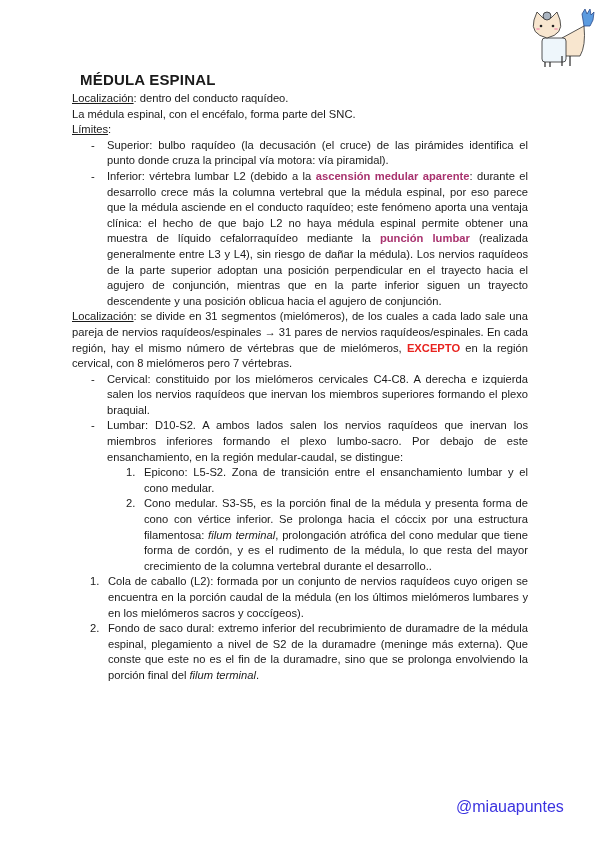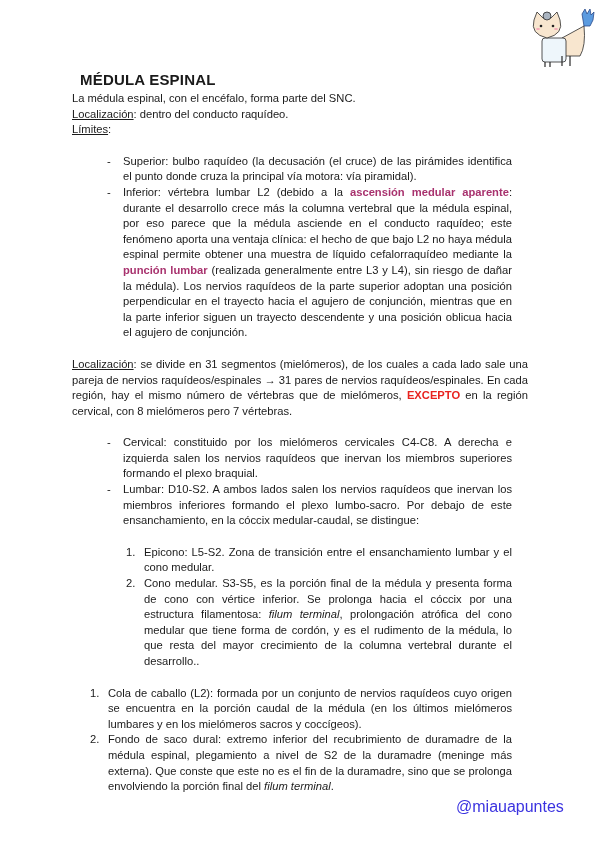--- a/index.html
+++ b/index.html
@@ -6,21 +6,21 @@
   body { width:600px; height:848px; position:relative; overflow:hidden;
          font-family:"Liberation Sans", sans-serif; color:#1a1a1a; }
   .page { position:absolute; left:72px; top:70px; width:456px; font-size:11.2px; line-height:15.6px; }
   .title { font-weight:bold; font-size:15px; line-height:19px; margin:0 0 2px 8px; letter-spacing:0.2px; }
   p { margin:0; }
   .j { text-align:justify; }
   .u { text-decoration:underline; }
   .hl { color:#a8326e; font-weight:bold; }
   .red { color:#e8231f; font-weight:bold; }
   .it { font-style:italic; }
-  ul, ol { margin:16px; padding:0; list-style:none; }
+  ul, ol { margin:0; padding:0; list-style:none; }
   .dash li { position:relative; padding-left:35px; text-align:justify; }
   .dash li::before { content:"-"; position:absolute; left:19px; top:0; }
   .num li { position:relative; padding-left:18px; text-align:justify; }
   .num li .n { position:absolute; left:0; top:0; }
   .num.inner { margin-left:54px; }
   .num.outer { margin-left:18px; }
   .bullet li { position:relative; padding-left:35px; text-align:justify; }
   .bullet li::before { content:"\25CF"; position:absolute; left:18px; top:0; font-size:7px; }
   .mascot { position:absolute; left:520px; top:8px; width:80px; height:62px; }
   .footer { position:absolute; left:456px; top:798px; font-size:16px; color:#3b33e0; }
@@ -38,31 +38,31 @@
     <circle cx="21" cy="18" r="1.3" fill="#222"></circle>
     <circle cx="33" cy="18" r="1.3" fill="#222"></circle>
     <ellipse cx="18" cy="21" rx="2" ry="1" fill="#f4a9b8"></ellipse>
     <ellipse cx="36" cy="21" rx="2" ry="1" fill="#f4a9b8"></ellipse>
     <path d="M25 54 l0 5 M30 54 l0 5 M42 48 l0 10 M50 48 l0 10" stroke="#2a2a2a" stroke-width="1.2"></path>
   </svg>
 </div>
 
 <div class="page">
   <p class="title">MÉDULA ESPINAL</p>
+  <p><span class="u">Localización</span><span>: dentro del conducto raquídeo.</span></p>
   <p>La médula espinal, con el encéfalo, forma parte del SNC.</p>
-  <p><span class="u">Localización</span><span>: dentro del conducto raquídeo.</span></p>
   <p><span class="u">Límites</span>:</p>
   <ul class="dash">
     <li>Superior: bulbo raquídeo (la decusación (el cruce) de las pirámides identifica el punto donde cruza la principal vía motora: vía piramidal).</li>
     <li><span>Inferior: vértebra lumbar L2 (debido a la </span><span class="hl">ascensión medular aparente</span><span>: durante el desarrollo crece más la columna vertebral que la médula espinal, por eso parece que la médula asciende en el conducto raquídeo; este fenómeno aporta una ventaja clínica: el hecho de que bajo L2 no haya médula espinal permite obtener una muestra de líquido cefalorraquídeo mediante la </span><span class="hl">punción lumbar</span><span> (realizada generalmente entre L3 y L4), sin riesgo de dañar la médula). Los nervios raquídeos de la parte superior adoptan una posición perpendicular en el trayecto hacia el agujero de conjunción, mientras que en la parte inferior siguen un trayecto descendente y una posición oblicua hacia el agujero de conjunción.</span></li>
   </ul>
   <p class="j"><span class="u">Localización</span><span>: se divide en 31 segmentos (mielómeros), de los cuales a cada lado sale una pareja de nervios raquídeos/espinales → 31 pares de nervios raquídeos/espinales. En cada región, hay el mismo número de vértebras que de mielómeros, </span><span class="red">EXCEPTO</span><span> en la región cervical, con 8 mielómeros pero 7 vértebras.</span></p>
   <ul class="dash">
     <li>Cervical: constituido por los mielómeros cervicales C4-C8. A derecha e izquierda salen los nervios raquídeos que inervan los miembros superiores formando el plexo braquial.</li>
-    <li>Lumbar: D10-S2. A ambos lados salen los nervios raquídeos que inervan los miembros inferiores formando el plexo lumbo-sacro. Por debajo de este ensanchamiento, en la cóccix medular-caudal, se distingue:</li>
+    <li>Lumbar: D10-S2. A ambos lados salen los nervios raquídeos que inervan los miembros inferiores formando el plexo lumbo-sacro. Por debajo de este ensanchamiento, en la región medular-caudal, se distingue:</li>
   </ul>
   <ol class="num inner">
     <li><span class="n">1.</span><span>Epicono: L5-S2. Zona de transición entre el ensanchamiento lumbar y el cono medular.</span></li>
     <li><span class="n">2.</span><span>Cono medular. S3-S5, es la porción final de la médula y presenta forma de cono con vértice inferior. Se prolonga hacia el cóccix por una estructura filamentosa: </span><span class="it">filum terminal</span><span>, prolongación atrófica del cono medular que tiene forma de cordón, y es el rudimento de la médula, lo que resta del mayor crecimiento de la columna vertebral durante el desarrollo..</span></li>
   </ol>
   <ol class="num outer">
     <li><span class="n">1.</span><span>Cola de caballo (L2): formada por un conjunto de nervios raquídeos cuyo origen se encuentra en la porción caudal de la médula (en los últimos mielómeros lumbares y en los mielómeros sacros y coccígeos).</span></li>
     <li><span class="n">2.</span><span>Fondo de saco dural: extremo inferior del recubrimiento de duramadre de la médula espinal, plegamiento a nivel de S2 de la duramadre (meninge más externa). Que conste que este no es el fin de la duramadre, sino que se prolonga envolviendo la porción final del </span><span class="it">filum terminal</span><span>.</span></li>
   </ol>
 </div>

